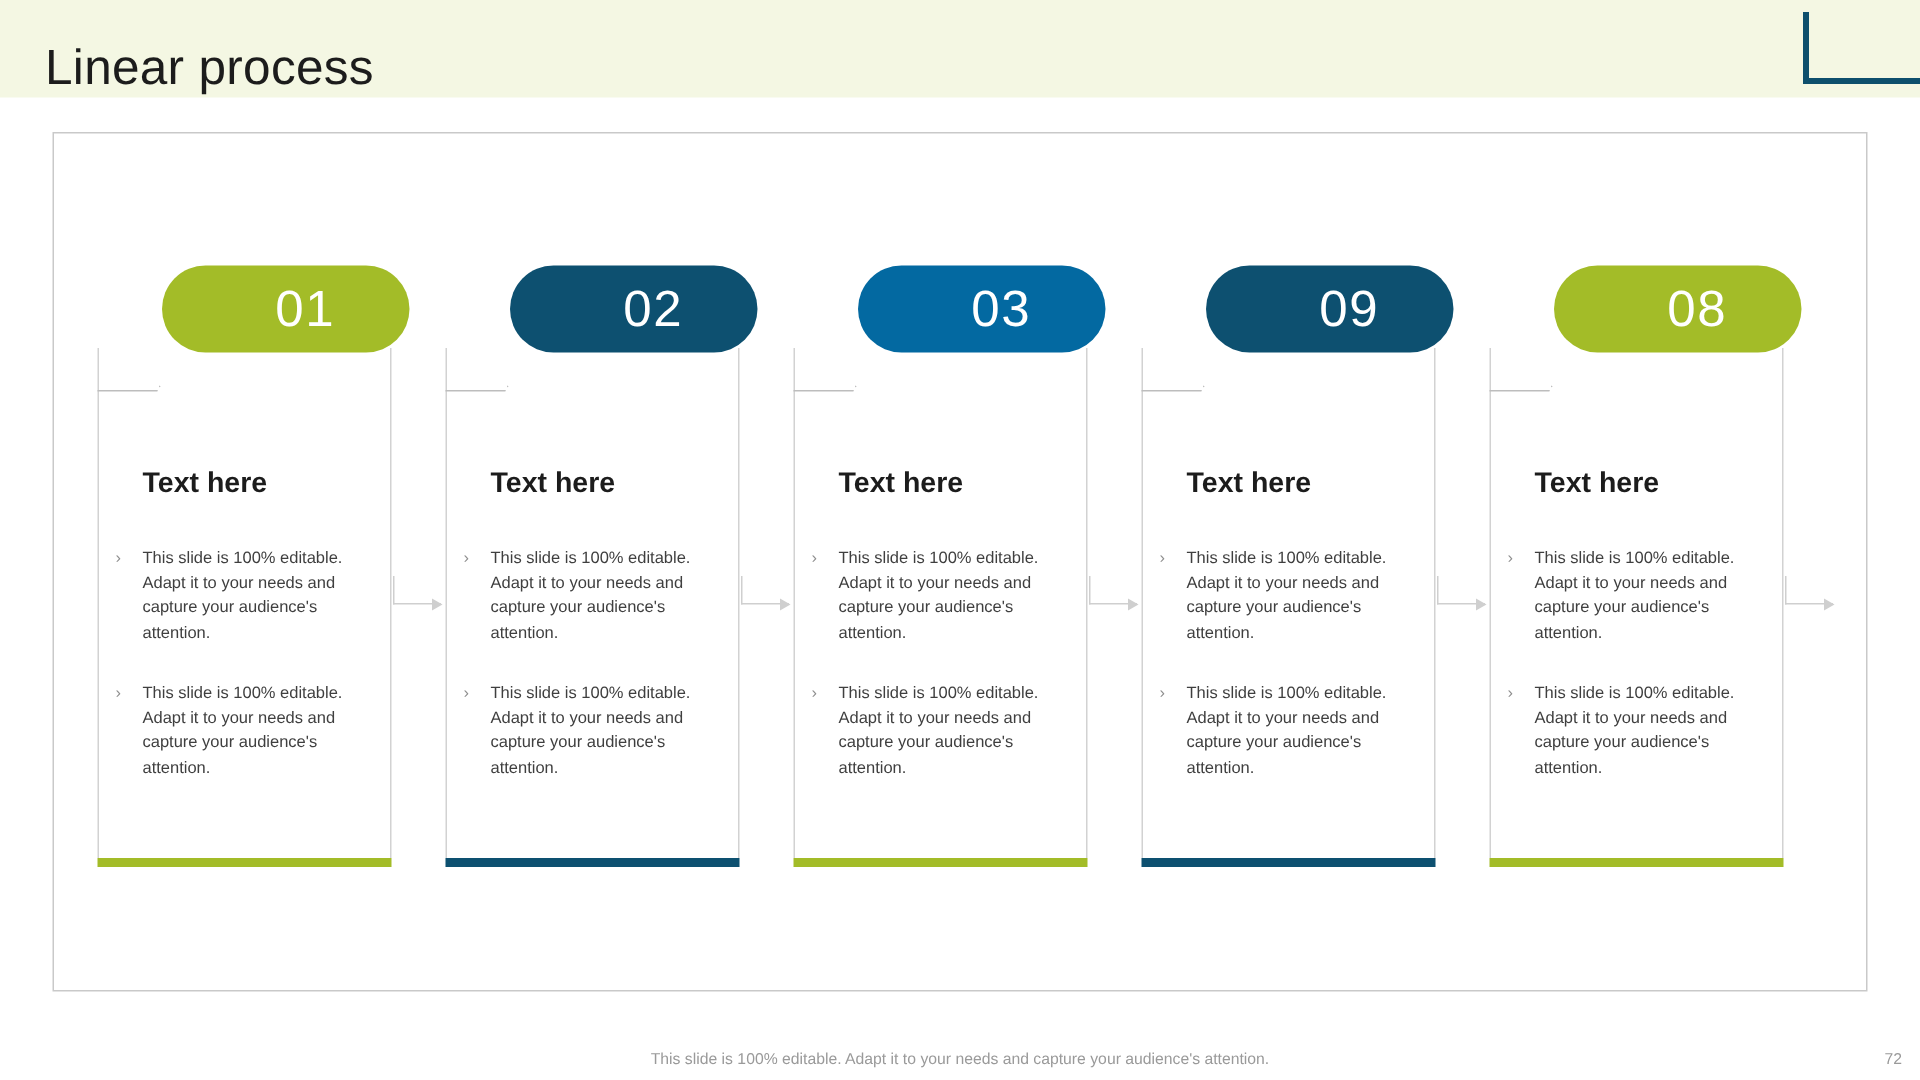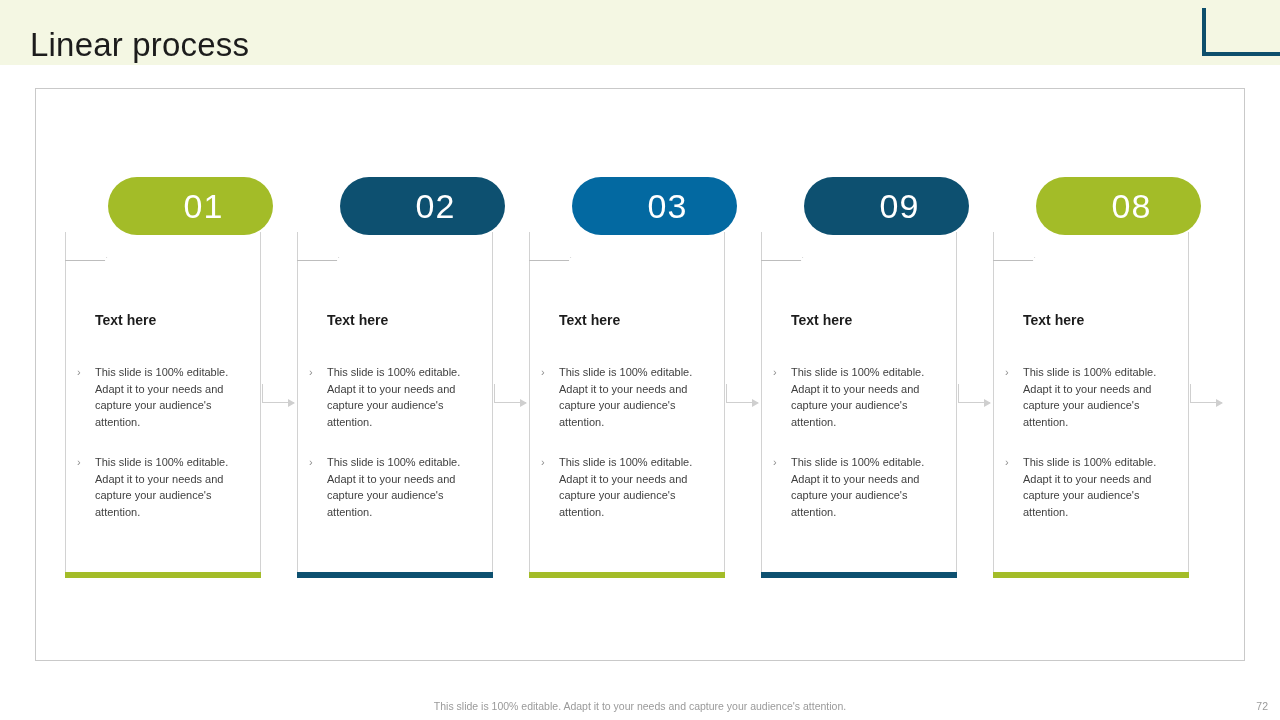--- a/index.html
+++ b/index.html
@@ -118,21 +118,21 @@
     right: -1px; top: -3px;
     border-left: 6px solid #bdbdbd;
     border-top: 3.5px solid transparent;
     border-bottom: 3.5px solid transparent;
   }
 
   .col-title {
     position: absolute;
     left: 30px;
     top: 80px;
-    font-size: 14px;
+    font-size: 19px;
     font-weight: bold;
     color: #1c1c1c;
     white-space: nowrap;
   }
 
   .bullets {
     position: absolute;
     left: 8px;
     top: 132px;
     width: 182px;

